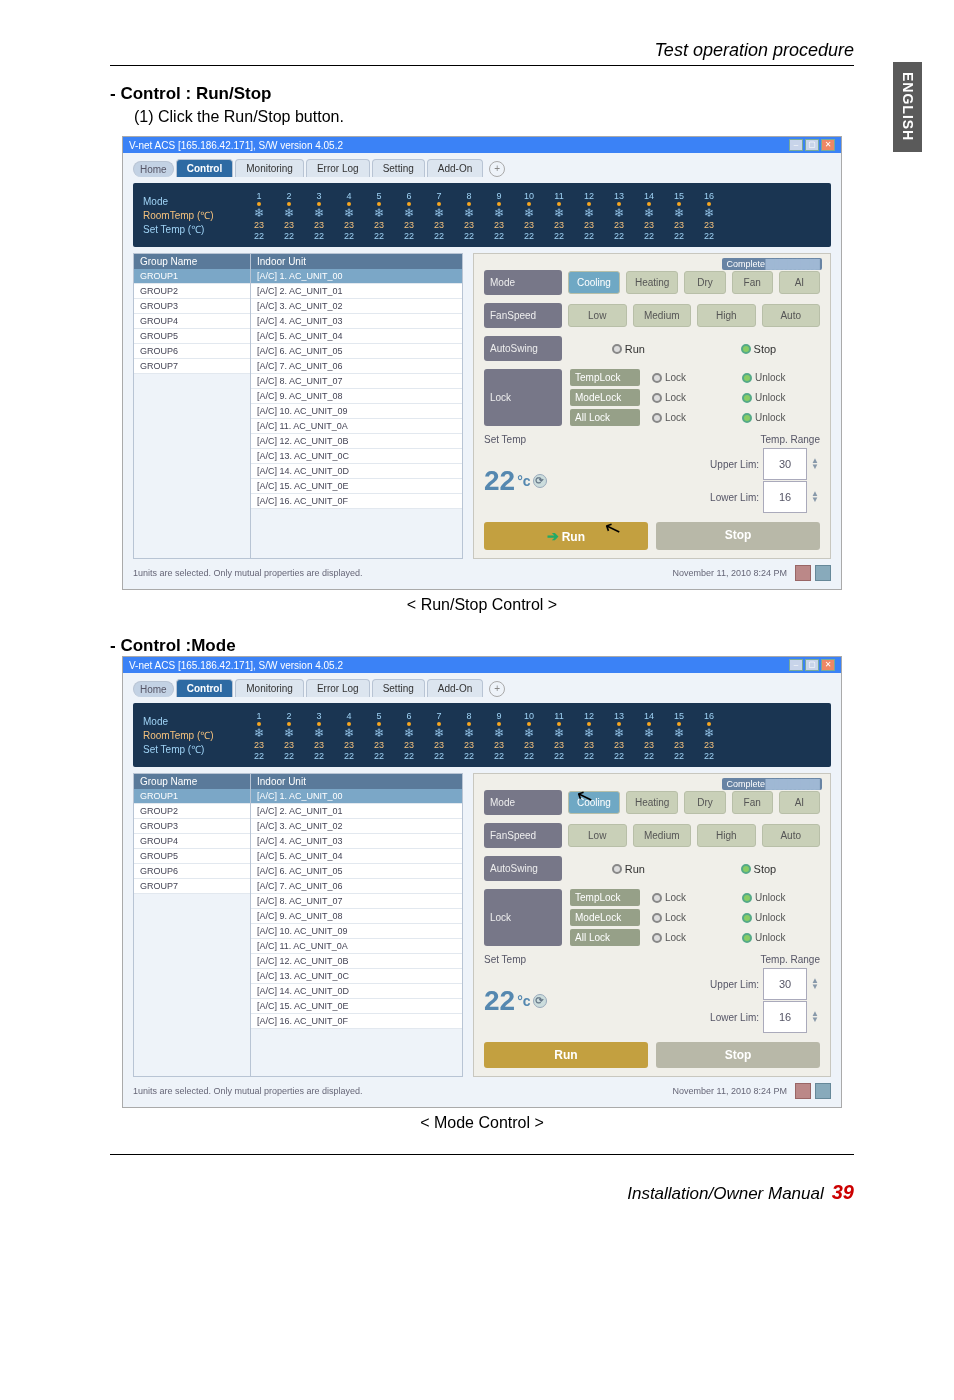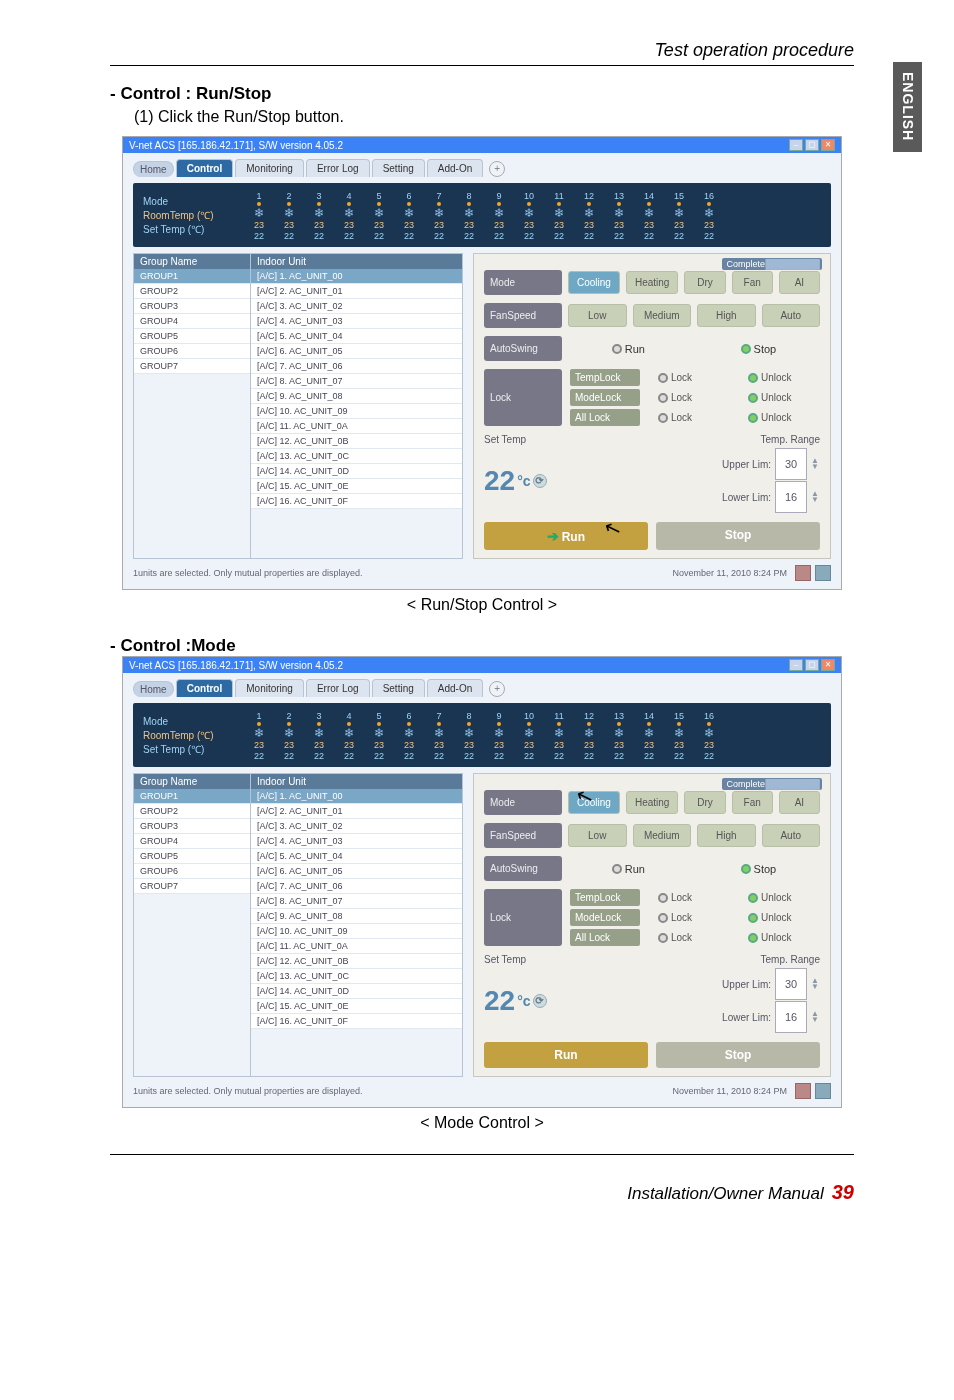--- a/index.html
+++ b/index.html
@@ -158,31 +158,31 @@
     flex:1;
   }
   .opt.on { background:#6fa8c4; color:#fff; }
   .radio-row { display:flex; align-items:center; gap:8px; }
   .radio-row .r { display:flex; align-items:center; gap:3px; font-size:11px; }
   .radio-dot { width:10px; height:10px; border-radius:5px; border:2px solid #888; background:#ddd; }
   .radio-dot.on { border-color:#5a8; background:#8c6; }
   .lock-block { display:flex; gap:8px; }
   .lock-left { width:78px; background:#778; color:#eee; font-size:10px; padding:16px 6px; border-radius:3px; display:flex; align-items:center; }
   .lock-rows { flex:1; display:flex; flex-direction:column; gap:3px; }
-  .lock-row { display:flex; align-items:center; gap:18px; }
+  .lock-row { display:flex; align-items:center; gap:12px; }
   .lock-row .lbl { width:70px; font-size:10px; color:#fff; background:#96a088; padding:3px 5px; border-radius:2px; }
   .lock-row .r2 { flex:1; font-size:10px; color:#555; display:flex; align-items:center; gap:3px; }
   .set-temp { display:flex; justify-content:space-between; margin-top:8px; font-size:10px; color:#556;text-align:center; }
   .temp-row { display:flex; justify-content:space-between; align-items:center; margin-top:2px; }
   .big-temp { font-size:28px; font-weight:bold; color:#5588b0; display:flex; align-items:center; gap:2px; }
   .big-temp .adj { width:14px; height:14px; border-radius:7px; background:#cdd; border:1px solid #9ab; font-size:10px; text-align:center; line-height:12px; color:#678; }
   .lims { font-size:10px; color:#556; }
   .lims .limrow { display:flex; align-items:center; gap:4px; margin:1px 0; }
   .lims .limlabel { width:62px; text-align:right; }
-  .lims .box { width:32px; border:1px solid #aab; text-align:center; background:#fff; padding:9px 0; font-size:11px; }
+  .lims .box { width:44px; border:1px solid #aab; text-align:center; background:#fff; padding:9px 0; font-size:11px; }
   .lims .spin { width:9px; font-size:8px; color:#89a; line-height:6px; }
   .run-stop { display:flex; gap:8px; margin-top:8px; }
   .rs {
     flex:1; text-align:center; padding:6px 0; font-size:12px; font-weight:bold; border-radius:3px; color:#fff;
     background:#c6c2af;
   }
   .rs.run { background:#c3a040; }
   .rs.run .arrow { color:#2a6; font-size:14px; margin-right:3px; }
   .rs.stop { background:#b8b8a8; }
   .footer-row { display:flex; justify-content:space-between; align-items:center; font-size:9px; color:#667; margin-top:6px; }

